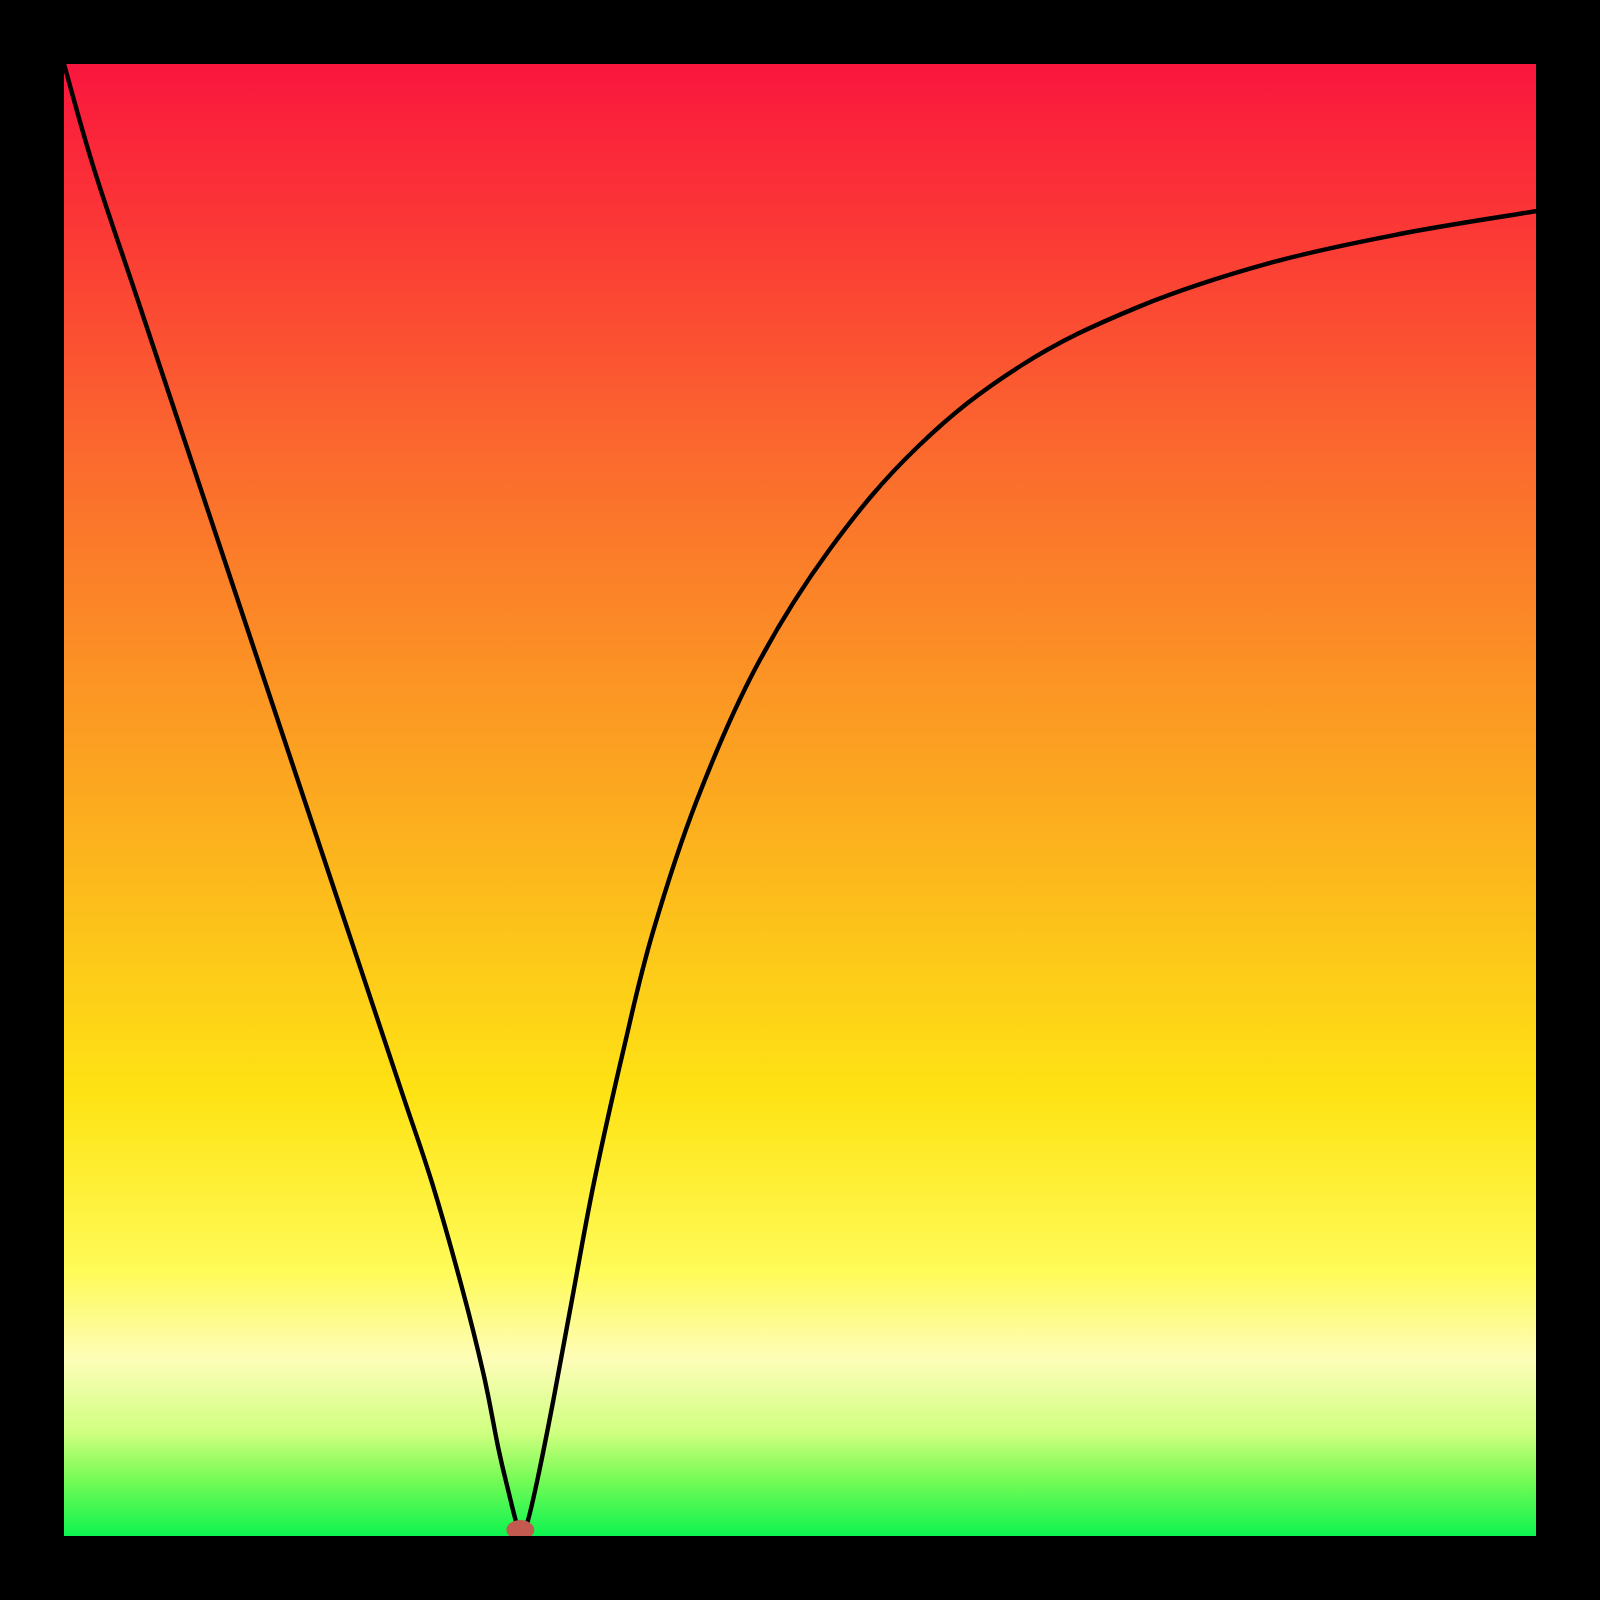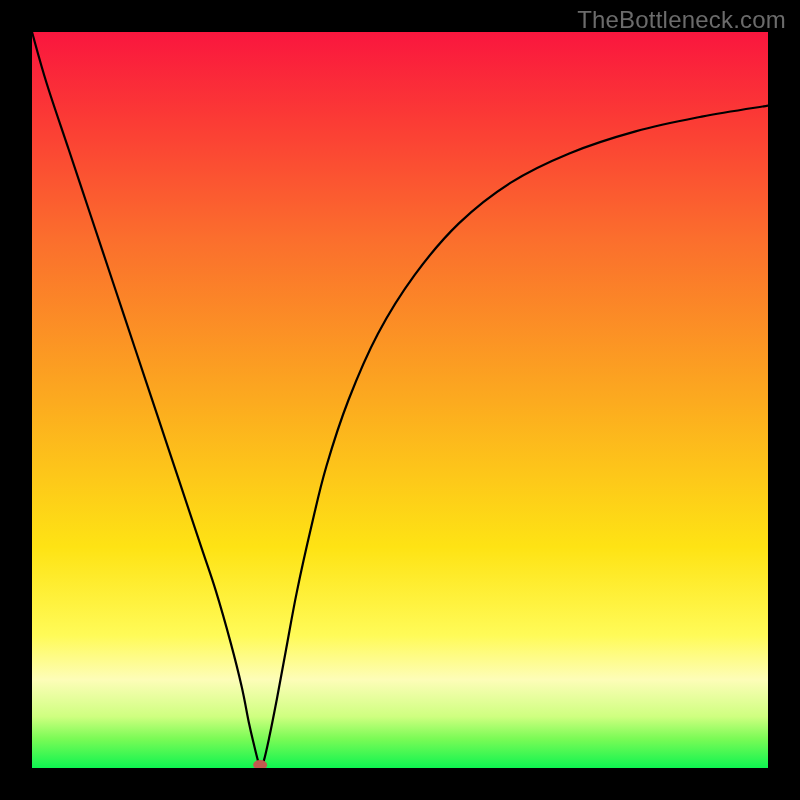--- a/index.html
+++ b/index.html
@@ -47,20 +47,19 @@
     color: #6b6b6b;
     font-size: 24px;
     font-weight: 500;
     letter-spacing: 0.2px;
   }
 </style>
 </head>
 <body>
 
 <div class="frame">
-  <div class="watermark">TheBottleneck.com</div>
   <div class="plot-area">
     <svg width="736" height="736" viewBox="0 0 736 736" preserveAspectRatio="none">
       <path id="curve-path" fill="none" stroke="#000" stroke-width="2.2" stroke-linejoin="round" stroke-linecap="round" d="M 0.00 0.00 C 2.65 9.27, 8.10 30.32, 14.72 51.52 C 21.34 72.72, 28.85 93.91, 36.80 117.76 C 44.75 141.61, 50.93 160.15, 58.88 184.00 C 66.83 207.85, 73.01 226.39, 80.96 250.24 C 88.91 274.09, 95.09 292.63, 103.04 316.48 C 110.99 340.33, 117.17 358.87, 125.12 382.72 C 133.07 406.57, 139.25 425.11, 147.20 448.96 C 155.15 472.81, 162.66 495.33, 169.28 515.20 C 175.90 535.07, 178.70 542.14, 184.00 559.36 C 189.30 576.58, 194.08 593.66, 198.72 610.88 C 203.36 628.10, 206.45 640.47, 209.76 655.04 C 213.07 669.61, 214.87 681.24, 217.12 691.84 C 219.37 702.44, 220.68 707.30, 222.27 713.92 C 223.86 720.54, 224.89 724.67, 225.95 728.64 C 227.01 732.61, 227.10 736.00, 228.16 736.00 C 229.22 736.00, 230.25 733.94, 231.84 728.64 C 233.43 723.34, 234.74 717.16, 236.99 706.56 C 239.24 695.96, 241.30 685.66, 244.35 669.76 C 247.40 653.86, 250.21 638.11, 253.92 618.24 C 257.63 598.37, 260.32 581.88, 264.96 559.36 C 269.60 536.84, 274.38 515.64, 279.68 493.12 C 284.98 470.60, 287.78 456.76, 294.40 434.24 C 301.02 411.72, 307.21 391.85, 316.48 368.00 C 325.75 344.15, 334.00 324.28, 345.92 301.76 C 357.84 279.24, 368.15 262.75, 382.72 242.88 C 397.29 223.01, 409.66 207.92, 426.88 191.36 C 444.10 174.80, 458.53 163.47, 478.40 150.88 C 498.27 138.29, 514.76 130.71, 537.28 121.44 C 559.80 112.17, 579.67 105.98, 603.52 99.36 C 627.37 92.74, 645.91 89.28, 669.76 84.64 C 693.61 80.00, 724.08 75.59, 736.00 73.60"></path>
       <ellipse id="marker-ellipse" cx="228.16" cy="733.00" rx="7" ry="5" fill="#c25a4f"></ellipse>
     </svg>
   </div>
 </div>
 
 </body></html>

